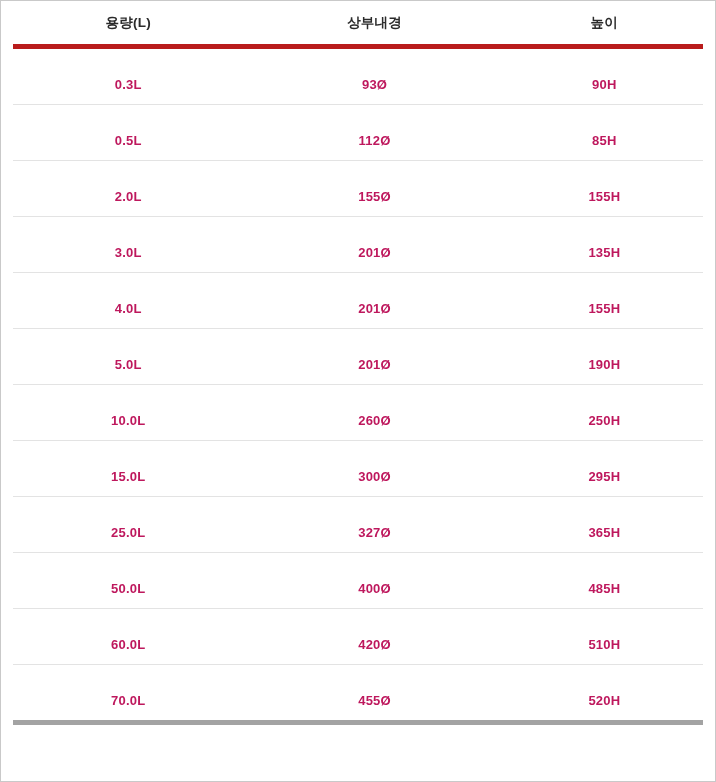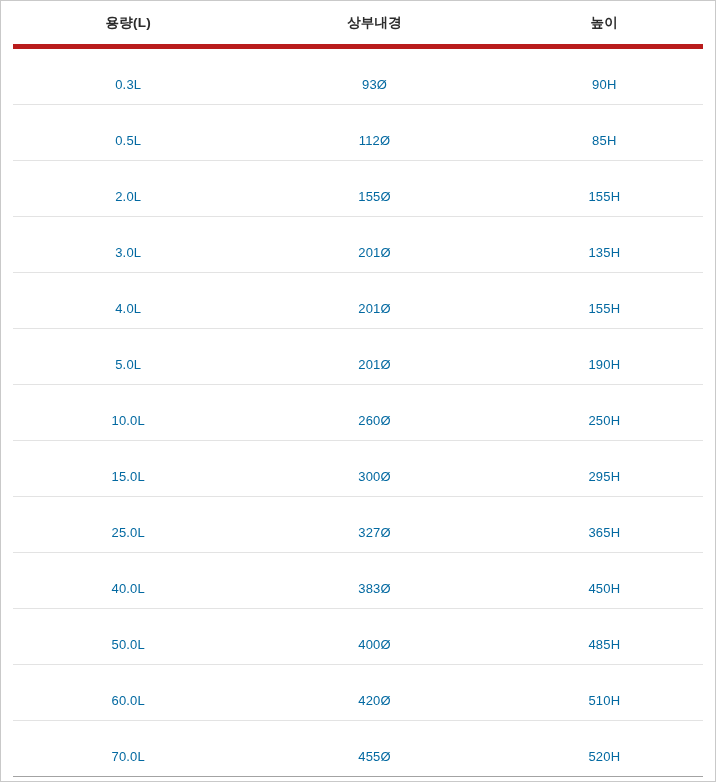--- a/index.html
+++ b/index.html
@@ -32,28 +32,29 @@
     font-size: 13.5px;
     font-weight: bold;
     color: #2b2b2b;
     text-align: center;
     padding: 13px 0 12px 0;
     border-bottom: 5px solid #b91c1c;
     letter-spacing: 0.2px;
   }
   table.spec-table td {
     font-size: 13px;
-    color: #0369a1;
+    color: #be185d;
     text-align: center;
     padding: 28px 0 12px 0;
     border-bottom: 1px solid #e3e3e3;
     letter-spacing: 0.2px;
+    font-weight: bold;
   }
   table.spec-table tr:last-child td {
-    border-bottom: 1px solid #a3a3a3;
+    border-bottom: 5px solid #a3a3a3;
   }
   col.c1 { width: 33.4%; }
   col.c2 { width: 38.0%; }
   col.c3 { width: 28.6%; }
 </style>
 </head>
 <body>
 
 <div class="page">
   <table class="spec-table">
@@ -109,25 +110,20 @@
         <td>15.0L</td>
         <td>300Ø</td>
         <td>295H</td>
       </tr>
       <tr>
         <td>25.0L</td>
         <td>327Ø</td>
         <td>365H</td>
       </tr>
       <tr>
-        <td>40.0L</td>
-        <td>383Ø</td>
-        <td>450H</td>
-      </tr>
-      <tr>
         <td>50.0L</td>
         <td>400Ø</td>
         <td>485H</td>
       </tr>
       <tr>
         <td>60.0L</td>
         <td>420Ø</td>
         <td>510H</td>
       </tr>
       <tr>

